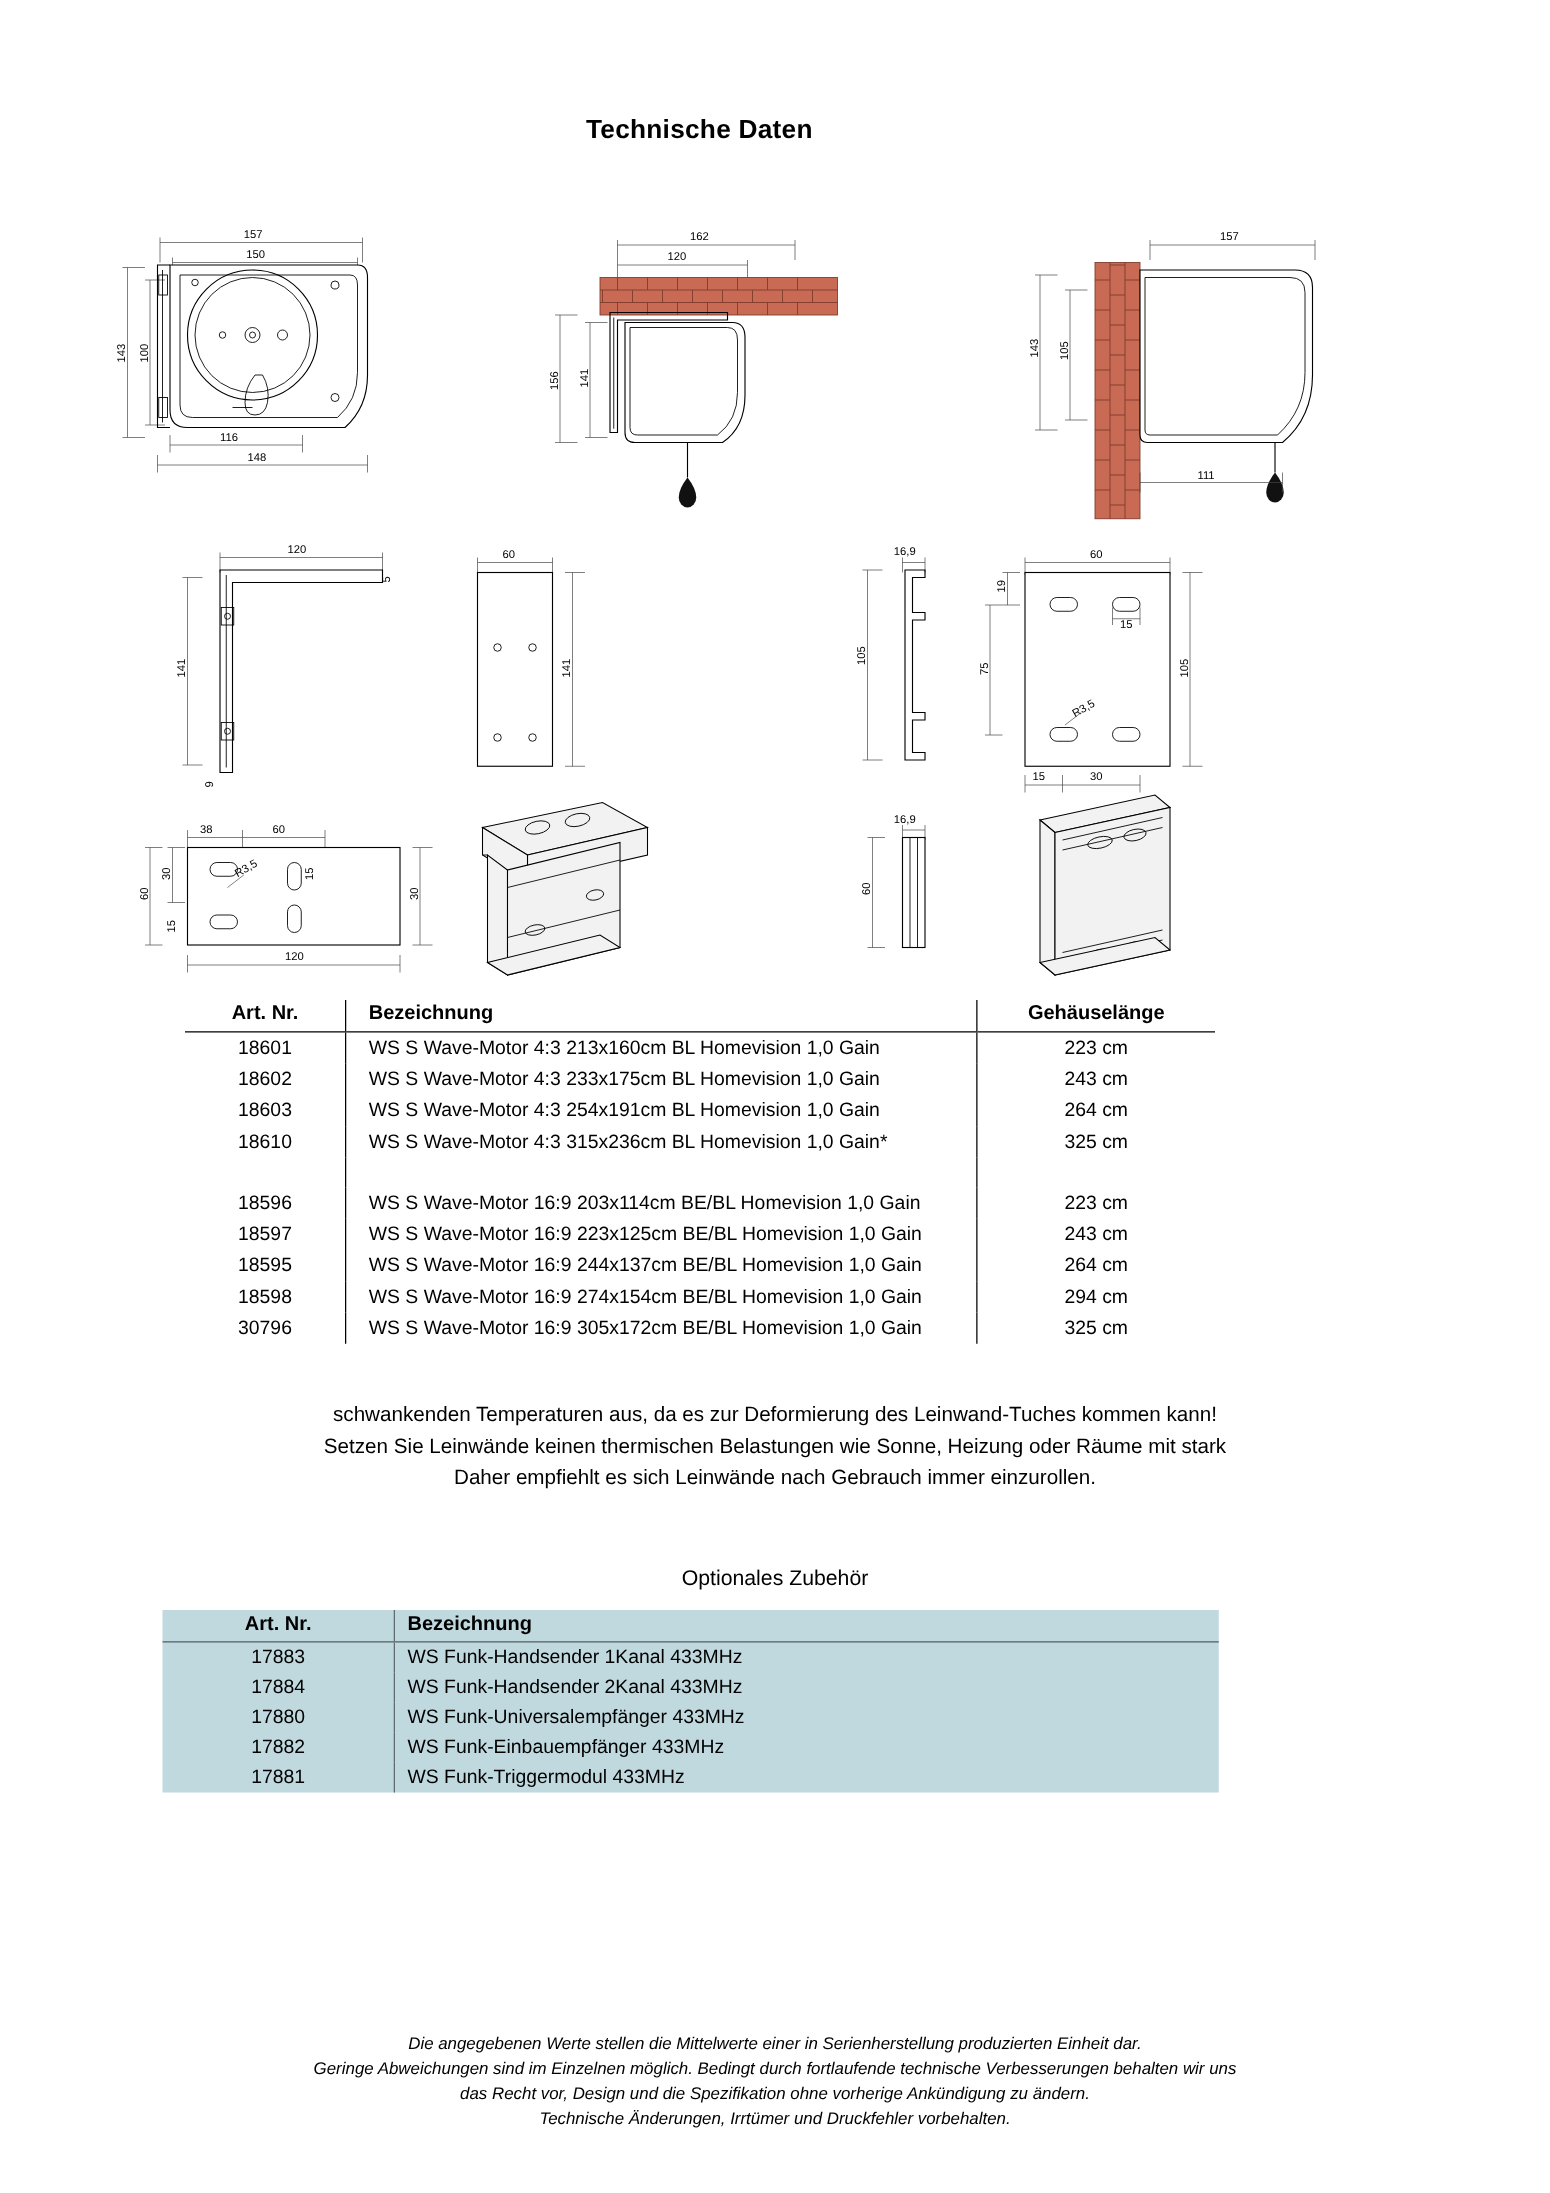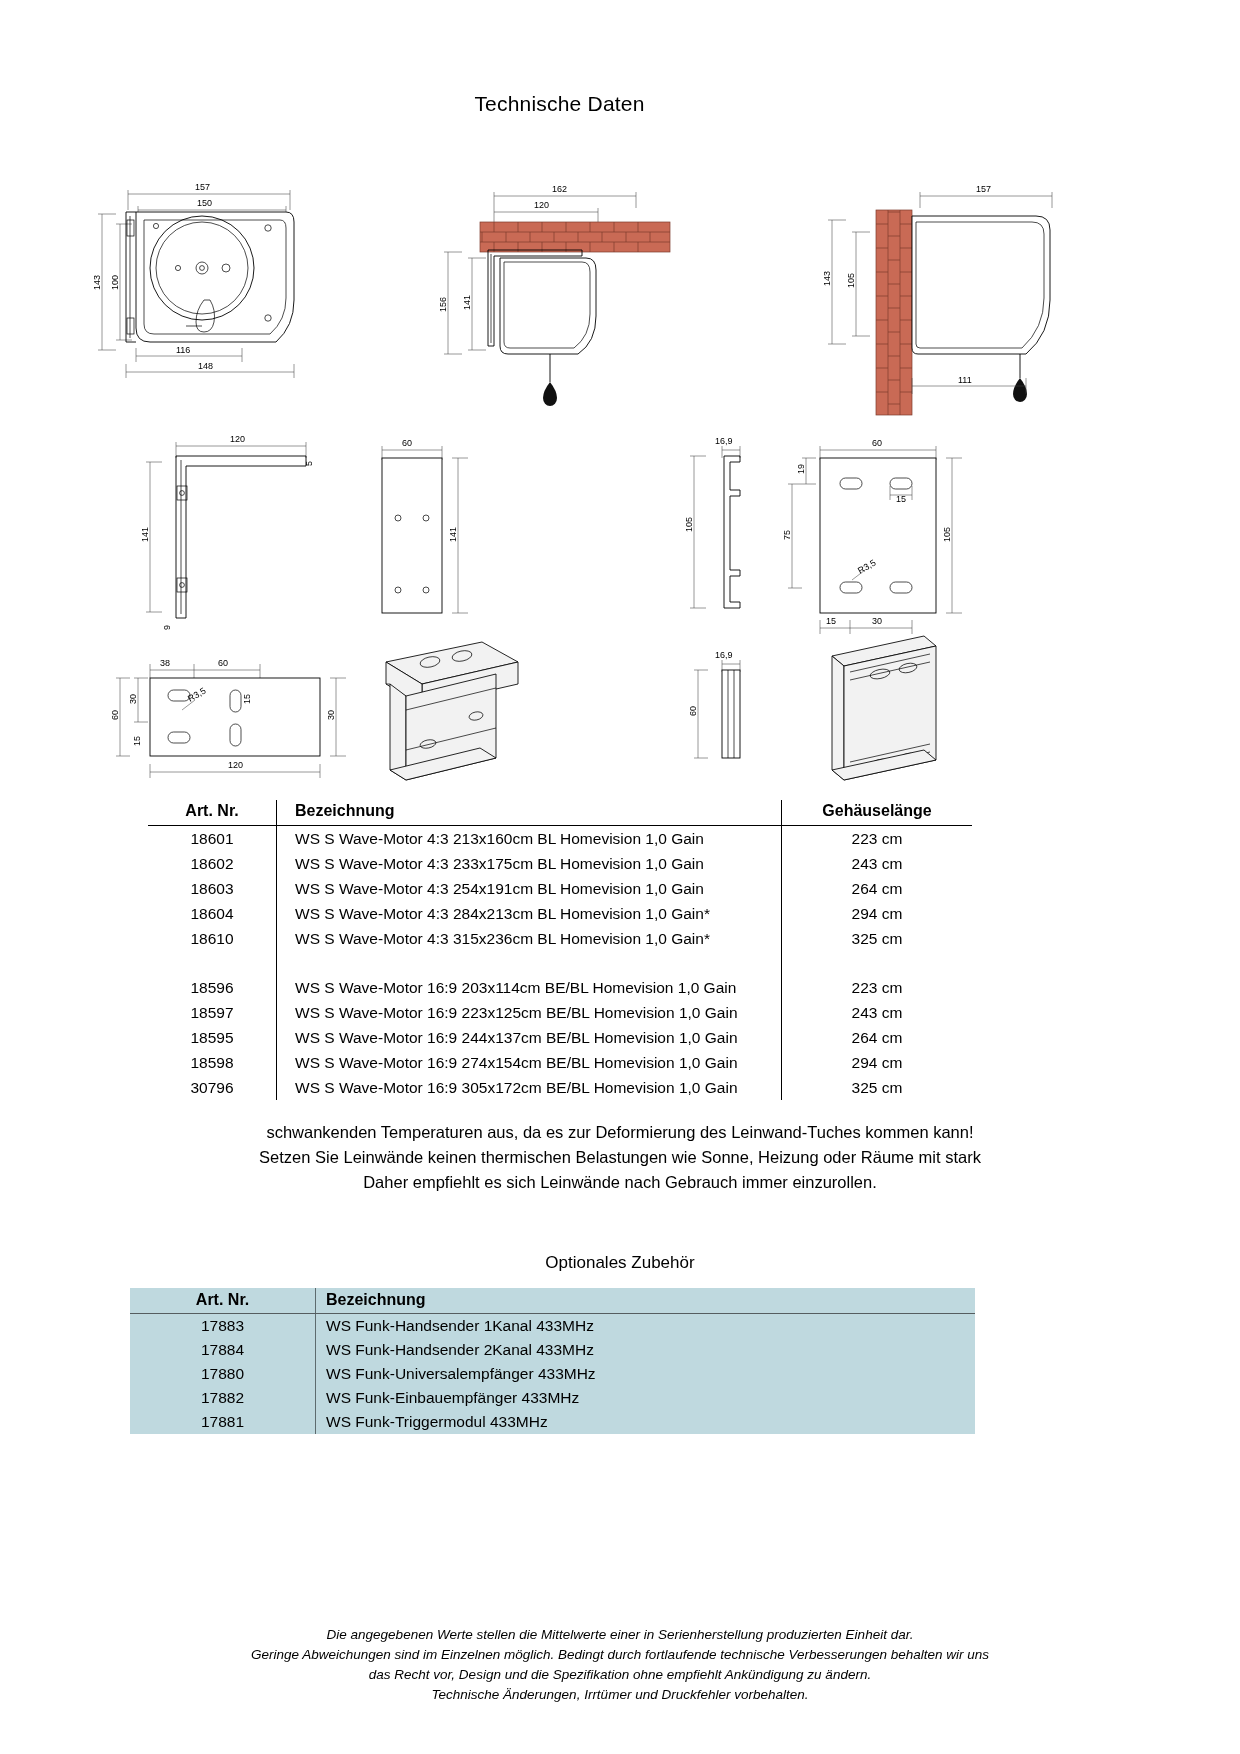--- a/index.html
+++ b/index.html
@@ -24,21 +24,21 @@
   }
 
   
   .doc-title {
     position: absolute;
     top: 92px;
     left: 0;
     width: 1119px;
     text-align: center;
     font-size: 21px;
-    font-weight: normal;
+    font-weight: bold;
     letter-spacing: 0.2px;
   }
 
   
   .drawings {
     position: absolute;
     top: 150px;
     left: 90px;
     width: 1060px;
     height: 650px;
@@ -587,25 +587,20 @@
           <td class="col-art">18602</td>
           <td class="col-bez">WS S Wave-Motor 4:3 233x175cm BL Homevision 1,0 Gain</td>
           <td class="col-geh">243 cm</td>
         </tr>
         <tr>
           <td class="col-art">18603</td>
           <td class="col-bez">WS S Wave-Motor 4:3 254x191cm BL Homevision 1,0 Gain</td>
           <td class="col-geh">264 cm</td>
         </tr>
         <tr>
-          <td class="col-art">18604</td>
-          <td class="col-bez">WS S Wave-Motor 4:3 284x213cm BL Homevision 1,0 Gain*</td>
-          <td class="col-geh">294 cm</td>
-        </tr>
-        <tr>
           <td class="col-art">18610</td>
           <td class="col-bez">WS S Wave-Motor 4:3 315x236cm BL Homevision 1,0 Gain*</td>
           <td class="col-geh">325 cm</td>
         </tr>
         <tr class="spacer">
           <td class="col-art"></td>
           <td class="col-bez"></td>
           <td class="col-geh"></td>
         </tr>
         <tr>
@@ -674,17 +669,17 @@
           <td class="acc-art">17881</td>
           <td class="acc-bez">WS Funk-Triggermodul 433MHz</td>
         </tr>
       </tbody>
     </table>
   </div>
 
   <div class="footer">
     <div>Die angegebenen Werte stellen die Mittelwerte einer in Serienherstellung produzierten Einheit dar.</div>
     <div>Geringe Abweichungen sind im Einzelnen möglich. Bedingt durch fortlaufende technische Verbesserungen behalten wir uns</div>
-    <div>das Recht vor, Design und die Spezifikation ohne empfiehlt Ankündigung zu ändern.</div>
+    <div>das Recht vor, Design und die Spezifikation ohne vorherige Ankündigung zu ändern.</div>
     <div>Technische Änderungen, Irrtümer und Druckfehler vorbehalten.</div>
   </div>
 
 </div>
 
 </body></html>

